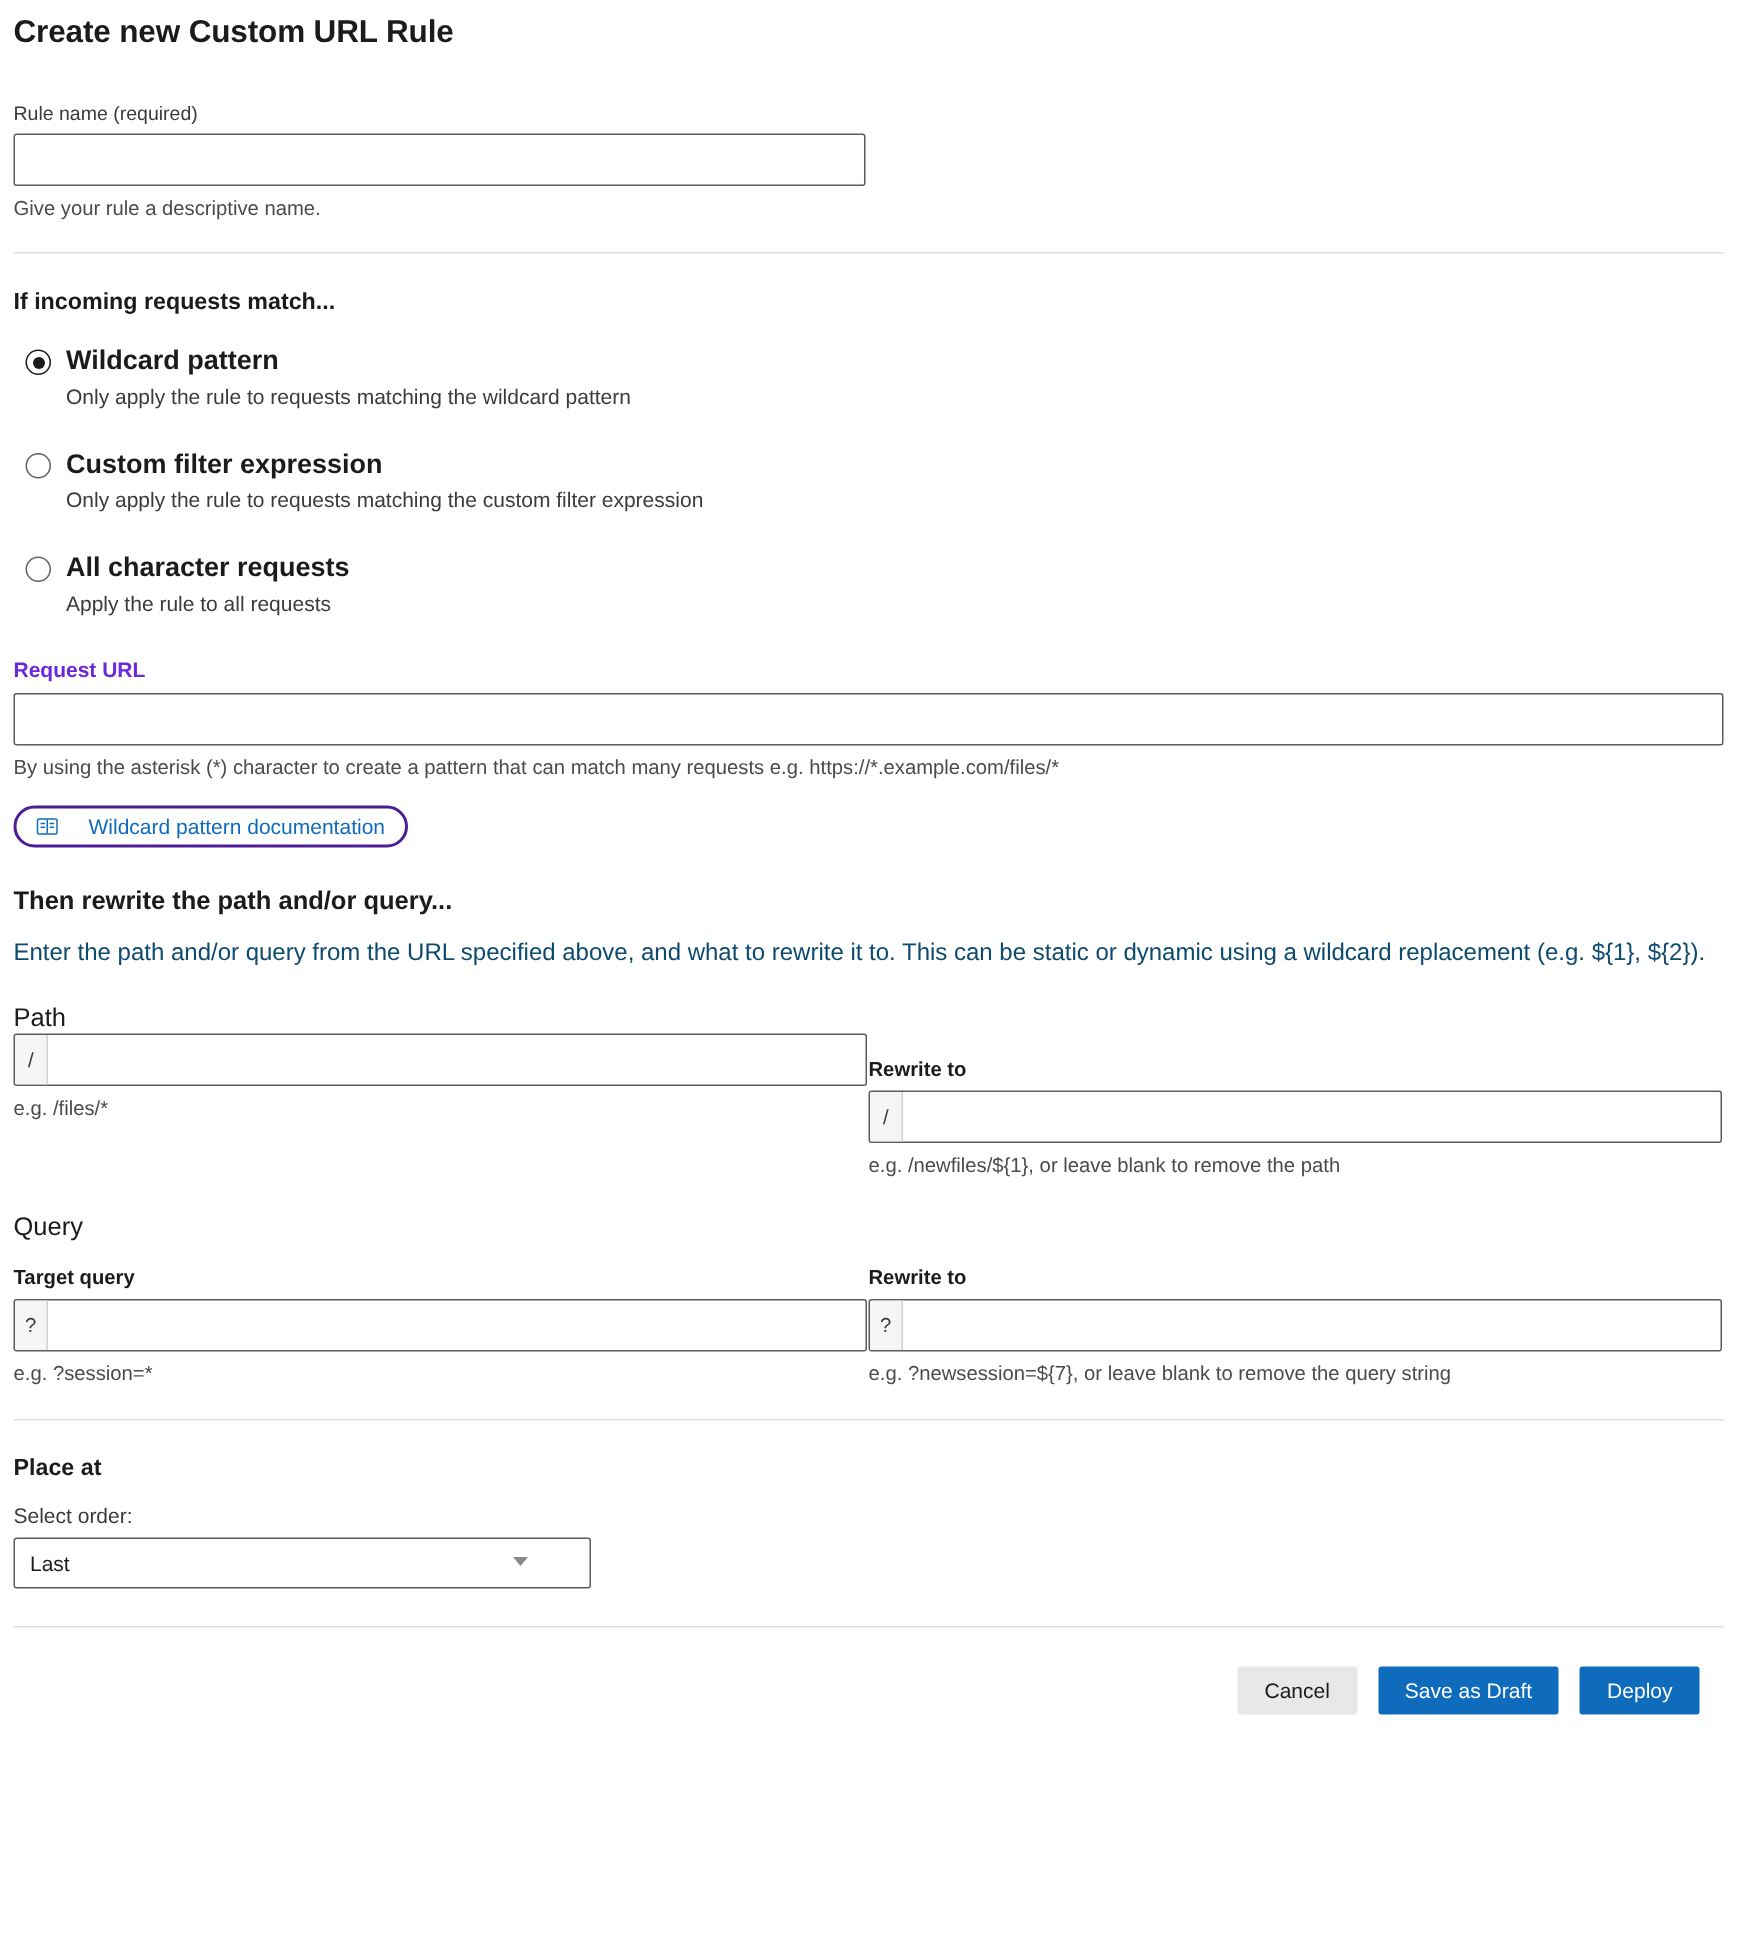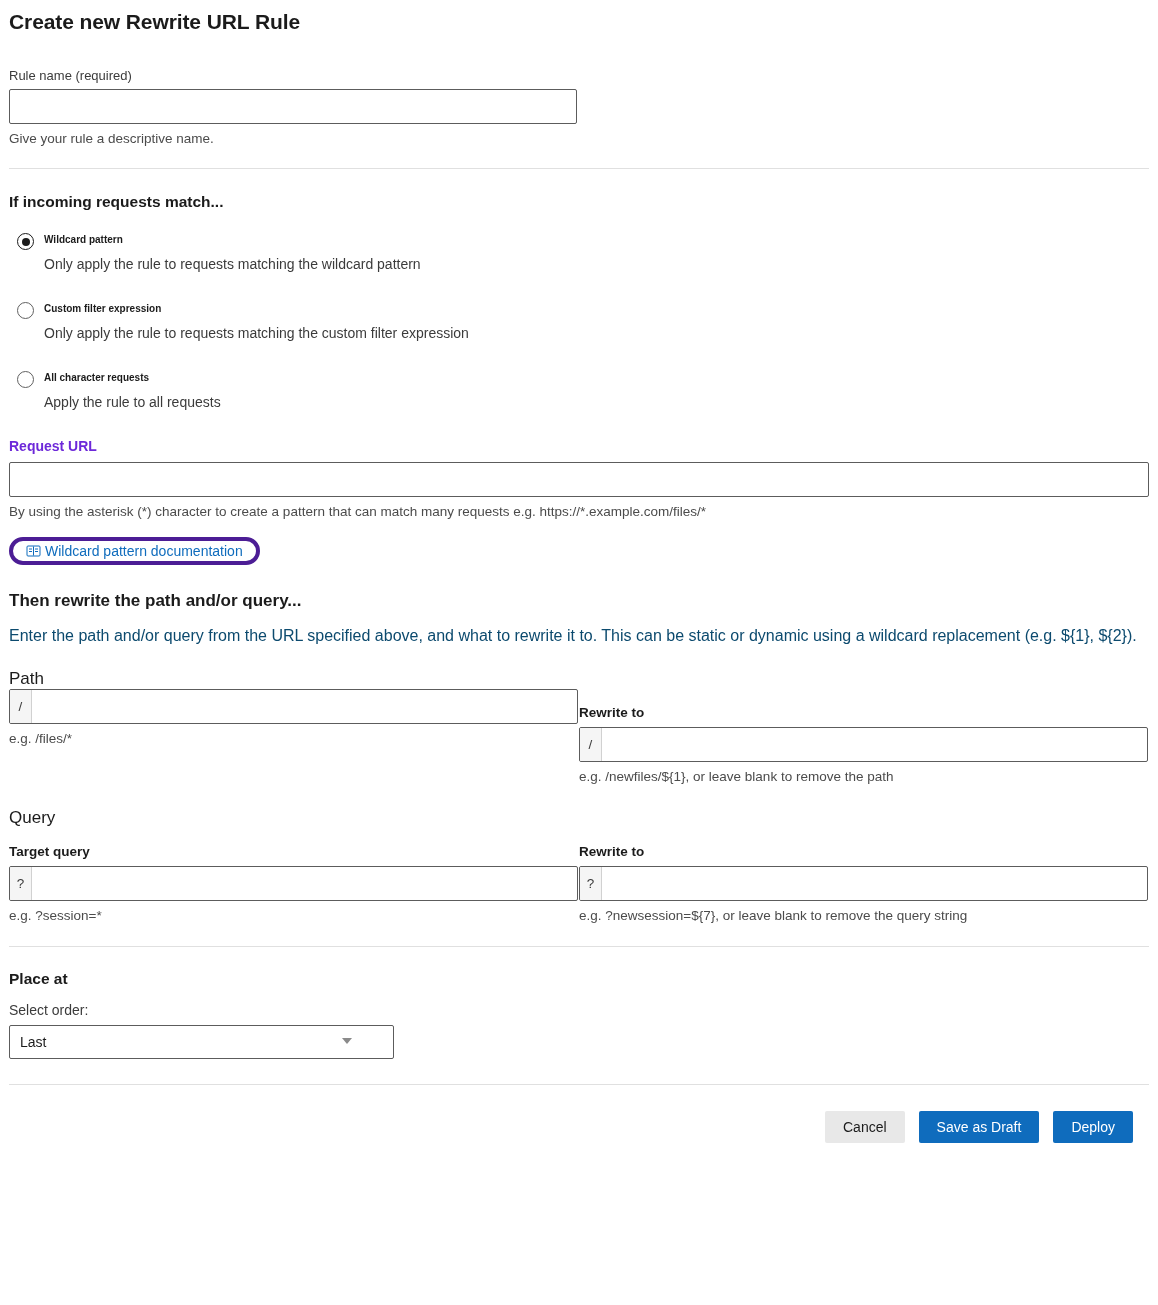--- a/index.html
+++ b/index.html
@@ -93,21 +93,21 @@
     content: "";
     position: absolute;
     left: 3.5px;
     top: 3.5px;
     width: 8px;
     height: 8px;
     border-radius: 50%;
     background: #1b1b1b;
   }
   .radio-title {
-    font-size: 10px;
+    font-size: 18px;
     font-weight: bold;
     color: #1b1b1b;
     line-height: 18px;
   }
   .radio-desc {
     font-size: 14px;
     color: #3b3b3b;
     margin-top: 6px;
     line-height: 18px;
   }
@@ -116,24 +116,24 @@
     font-weight: bold;
     color: #6d28d9;
   }
   .input-full {
     width: 1140px;
     margin-top: 8px;
   }
   .doc-link {
     display: inline-flex;
     align-items: center;
-    gap: 4px;
+    gap: 20px;
     height: 28px;
     padding: 0 13px;
-    border: 4px solid #4c1d95;
+    border: 2px solid #4c1d95;
     border-radius: 14px;
     color: #0f6cbd;
     font-size: 14px;
     margin-top: 18px;
     background: #fff;
     cursor: pointer;
     box-sizing: border-box;
   }
   .doc-link svg { display:block; }
   .sub-heading {
@@ -282,21 +282,21 @@
   .btn-primary {
     background: #0f6cbd;
     color: #ffffff;
   }
 </style>
 </head>
 <body>
 
 <div class="page">
 
-  <div class="page-title">Create new Rewrite URL Rule</div>
+  <div class="page-title">Create new Custom URL Rule</div>
 
   <div class="field-label">Rule name (required)</div>
   <input class="text-input input-name" type="text" value="" style="">
   <div class="help-text">Give your rule a descriptive name.</div>
 
   <hr class="divider">
 
   <div class="section-heading">If incoming requests match...</div>
 
   <div class="radio-group">

